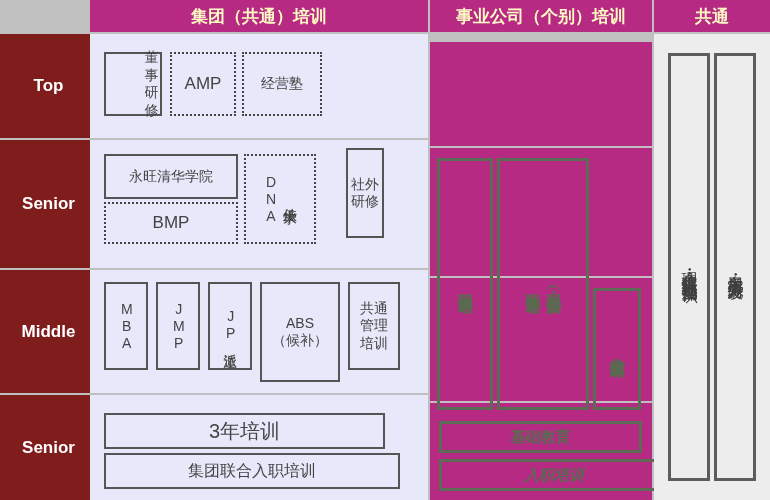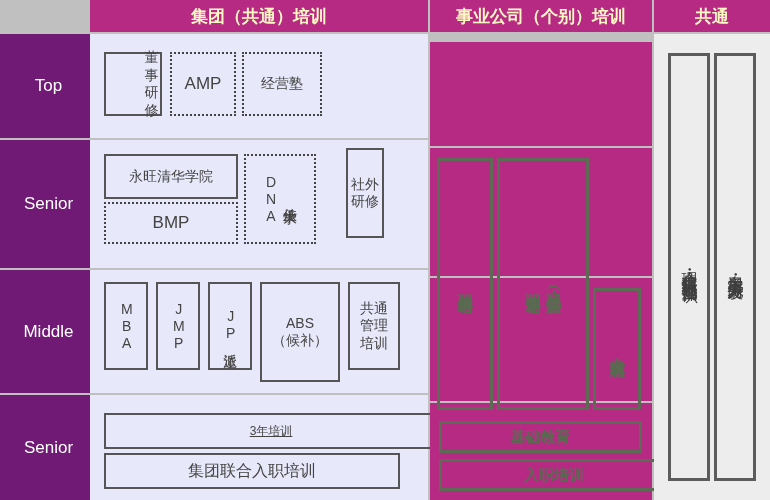--- a/index.html
+++ b/index.html
@@ -31,23 +31,23 @@
     position: absolute; left: 0; top: 0; width: 88px; height: 32px;
     background: #c0c0c0;
   }
   .hdr-group  { left: 90px;  width: 338px; }
   .hdr-biz    { left: 430px; width: 222px; }
   .hdr-common { left: 654px; width: 116px; }
 
   
   .rowlabel {
     position: absolute; left: 0; width: 97px;
-    background: #701a75;
+    background: #7f1d1d;
     color: #ffffff;
-    font-weight: normal; font-size: 17px;
+    font-weight: bold; font-size: 17px;
     display: flex; align-items: center; justify-content: center;
   }
 
   
   .panel-left {
     position: absolute; left: 90px; width: 338px;
     background: #e7e8fa;
   }
   .panel-mid {
     position: absolute; left: 430px; width: 222px;
@@ -155,36 +155,36 @@
 （候补）</span>
     </div>
     <div class="box" style="left:258px; top:12px; width:52px; height:88px;">
       <span style="white-space:pre-line;">共通
 管理
 培训</span>
     </div>
   </div>
 
   <div class="panel-left" style="top:395px; height:105px;">
-    <div class="box" style="left:14px; top:18px; width:334px; height:36px; font-size:12px;text-decoration:underline;">
+    <div class="box" style="left:14px; top:18px; width:281px; height:36px; font-size:20px;">
       <span>3年培训</span>
     </div>
     <div class="box" style="left:14px; top:58px; width:296px; height:36px; font-size:16px;">
       <span>集团联合入职培训</span>
     </div>
   </div>
 
   <div class="panel-mid" style="top:34px; height:104px;"></div>
   <div class="panel-mid" style="top:140px; height:128px;"></div>
   <div class="panel-mid" style="top:270px; height:123px;"></div>
   <div class="panel-mid" style="top:395px; height:105px;">
     <div class="box mag" style="left:9px; top:18px; width:203px; height:32px; font-size:15px;">
       <span>基础教育</span>
     </div>
-    <div class="box mag" style="left:9px; top:56px; width:230px; height:32px; font-size:15px;">
+    <div class="box mag" style="left:9px; top:56px; width:230px; height:32px; font-size:15px;font-style:italic;">
       <span>入职培训</span>
     </div>
   </div>
 
   <div class="box mag" style="left:437px; top:158px; width:56px; height:252px; font-size:15px;">
     <span class="vert">分职级培训</span>
   </div>
   <div class="box mag vgroup" style="left:497px; top:158px; width:92px; height:252px; font-size:15px;">
     <span class="vert">（现任・新任）</span>
     <span class="vert">分职务培训</span>

